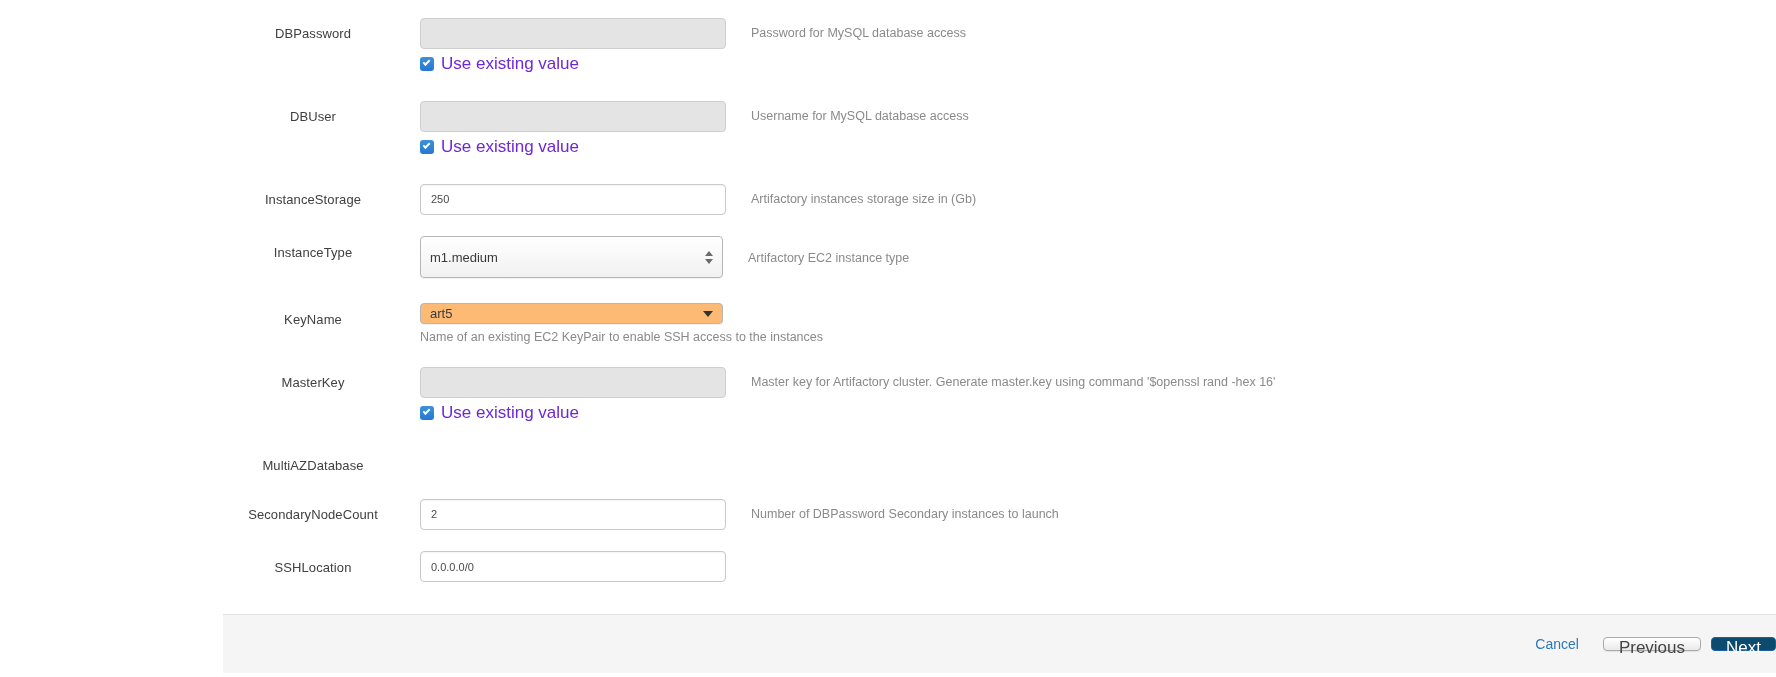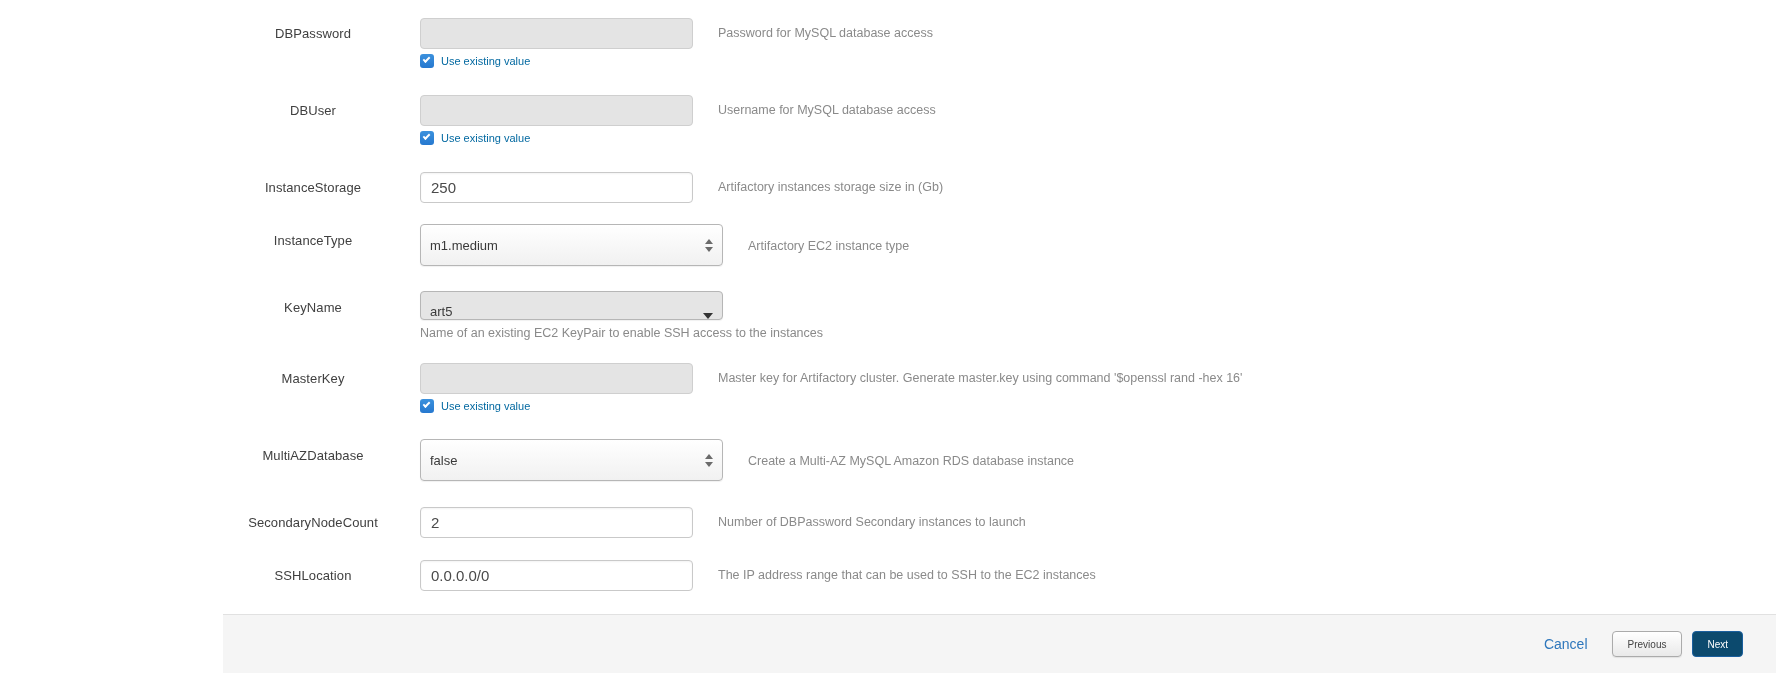--- a/index.html
+++ b/index.html
@@ -20,40 +20,40 @@
 
   .label-cell {
     width: 180px; text-align: center; padding-top: 9px;
     font-size: 13px; font-weight: normal; color: #404040;
     letter-spacing: 0.1px; flex: none;
   }
   .field-cell { margin-left: 17px; flex: none; }
   .control-line { display: flex; align-items: center; }
 
   .text-input {
-    width: 273px; height: 31px;
+    width: 306px; height: 31px;
     border: 1px solid #c9c9c9; border-radius: 4px;
     background: #ffffff; color: #4a4a4a;
-    font-family: "Liberation Sans", sans-serif; font-size: 15px;
+    font-family: "Liberation Sans", sans-serif; font-size: 11px;
     padding: 0 10px; outline: none;
     box-shadow: inset 0 1px 2px rgba(0,0,0,0.05);
   }
   .text-input.is-disabled {
     background: #e4e4e4; border-color: #cfcfcf; box-shadow: none;
   }
 
   .select-box {
     width: 303px; height: 42px;
     border: 1px solid #b6b6b6; border-radius: 4px;
     background: linear-gradient(#ffffff, #f1f1f1);
     display: flex; align-items: center; justify-content: space-between;
     padding: 0 9px; font-size: 13px; color: #3a3a3a; cursor: default;
     box-shadow: 0 1px 1px rgba(0,0,0,0.06);
   }
-  .select-box.dropdown { height: 29px; background: #e5e5e5; align-items: flex-end; }
+  .select-box.dropdown { height: 21px; background: #fdba74; }
 
   .spinner-icon { display: flex; flex-direction: column; align-items: center; gap: 3px; }
   .tri-up   { width: 0; height: 0; border-left: 4px solid transparent; border-right: 4px solid transparent; border-bottom: 5px solid #6b6b6b; }
   .tri-down { width: 0; height: 0; border-left: 4px solid transparent; border-right: 4px solid transparent; border-top: 5px solid #6b6b6b; }
   .caret-down { width: 0; height: 0; border-left: 5px solid transparent; border-right: 5px solid transparent; border-top: 6px solid #333333; }
 
   .desc-cell {
     margin-left: 25px; font-size: 12.5px; color: #8a8a8a;
     white-space: nowrap; align-self: center; padding-top: 1px;
   }
@@ -63,38 +63,37 @@
   .checkbox {
     width: 14px; height: 14px; border-radius: 3px;
     background: linear-gradient(#3b91dd, #2678cf);
     position: relative; cursor: pointer; flex: none;
   }
   .check-icon {
     position: absolute; left: 3px; top: 3px; width: 7px; height: 4px;
     border-left: 2px solid #ffffff; border-bottom: 2px solid #ffffff;
     transform: rotate(-45deg);
   }
-  .checkbox-label { margin-left: 7px; font-size: 11px; color: #0369a1; }
+  .checkbox-label { margin-left: 7px; font-size: 17px; color: #6d28d9; }
 
   .help-line { margin-top: 6px; font-size: 12.5px; color: #8a8a8a; white-space: nowrap; }
 
   
   .footer-bar {
     position: absolute; left: 223px; right: 0; top: 614px; height: 59px;
     background: #f5f5f5; border-top: 1px solid #e1e1e1;
     display: flex; align-items: center; justify-content: flex-end;
-    padding-right: 33px;
   }
   .cancel-link {
     color: #2e77bc; font-size: 14px; text-decoration: none;
     margin-right: 24px; cursor: pointer;
   }
   .btn {
-    font-family: "Liberation Sans", sans-serif; font-size: 10px;
-    height: 26px; border-radius: 4px; cursor: pointer;
+    font-family: "Liberation Sans", sans-serif; font-size: 17px;
+    height: 14px; border-radius: 4px; cursor: pointer;
   }
   .btn-previous {
     background: linear-gradient(#ffffff, #e9e9e9);
     border: 1px solid #ababab; color: #444444;
     padding: 0 15px; margin-right: 10px;
     box-shadow: 0 1px 1px rgba(0,0,0,0.08);
   }
   .btn-next {
     background: #0c4a6e; border: 1px solid #1a5f9e; color: #ffffff;
     padding: 0 14px;
@@ -197,54 +196,38 @@
           <span class="checkbox">
             <span class="check-icon"></span>
           </span>
           <span class="checkbox-label">Use existing value</span>
         </div>
 
       </div>
     </div>
       <div class="row row-select">
       <div class="label-cell">MultiAZDatabase</div>
-      <div class="field-cell">
-        <div class="control-line">
-
-          <div class="select-box">
-            <span class="select-value">false</span>
-            <span class="spinner-icon">
-              <span class="tri-up"></span>
-                <span class="tri-down"></span>
-            </span>
-
-          </div>
-          <div class="desc-cell">Create a Multi-AZ MySQL Amazon RDS database instance</div>
-        </div>
-
-      </div>
     </div>
       <div class="row row-ctl-31">
       <div class="label-cell">SecondaryNodeCount</div>
       <div class="field-cell">
         <div class="control-line">
           <input class="text-input" type="text" value="2" style="">
 
           <div class="desc-cell">Number of DBPassword Secondary instances to launch</div>
         </div>
 
       </div>
     </div>
       <div class="row row-ctl-31">
       <div class="label-cell">SSHLocation</div>
       <div class="field-cell">
         <div class="control-line">
           <input class="text-input" type="text" value="0.0.0.0/0" style="">
 
-          <div class="desc-cell">The IP address range that can be used to SSH to the EC2 instances</div>
         </div>
 
       </div>
     </div>
     </div>
 
   <div class="footer-bar">
     <a class="cancel-link">Cancel</a>
     <button class="btn btn-previous">Previous</button>
     <button class="btn btn-next">Next</button>

